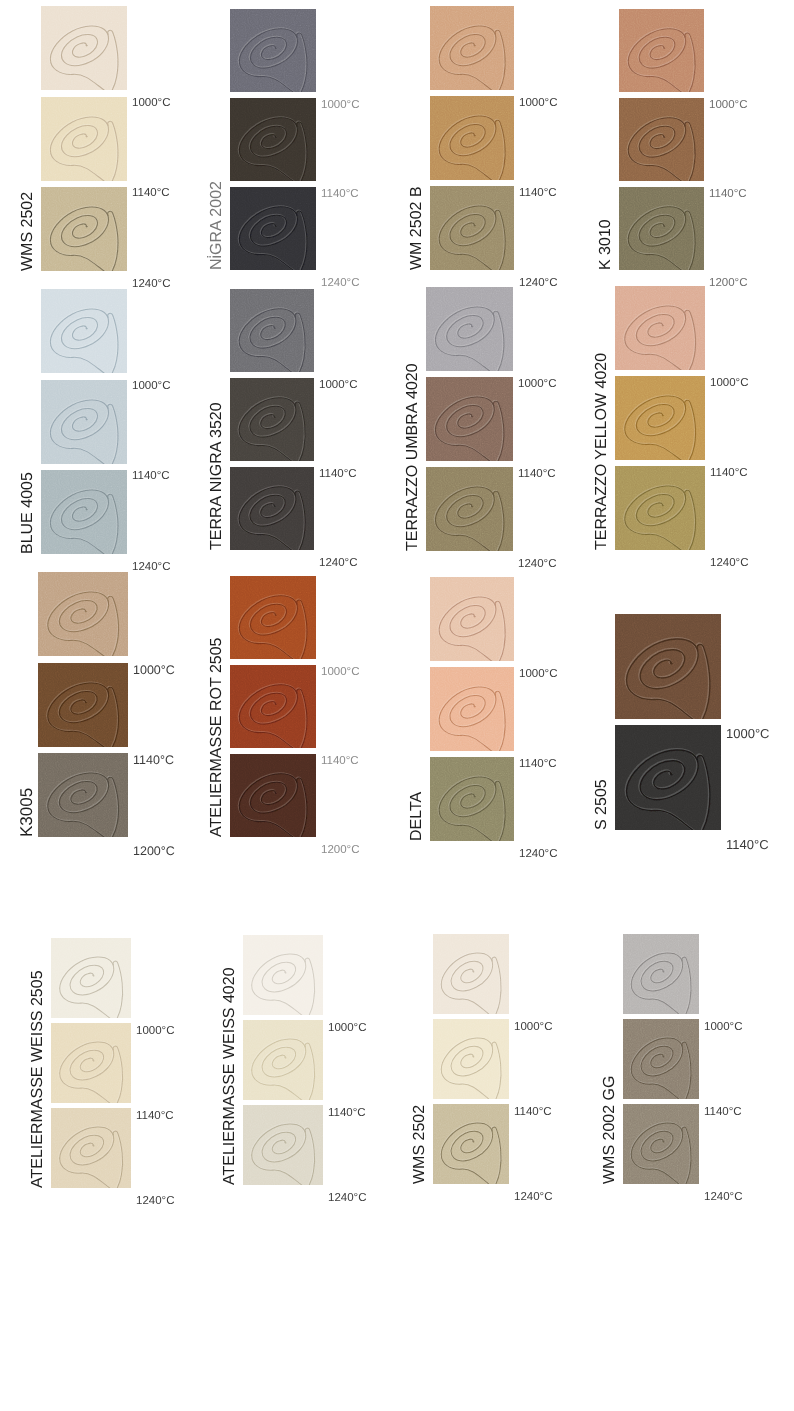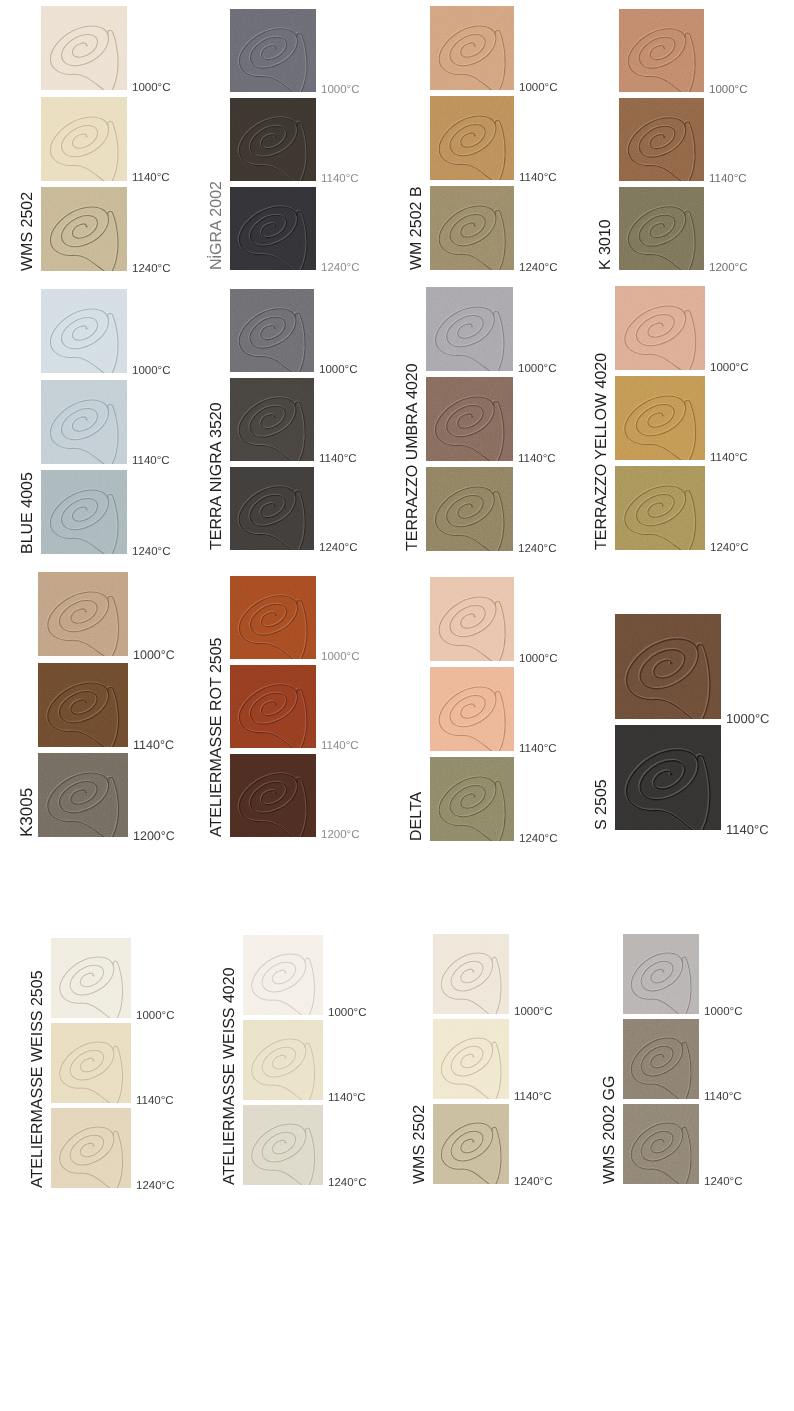--- a/index.html
+++ b/index.html
@@ -7,21 +7,21 @@
 body{width:794px;height:1411px;background:#ffffff;position:relative;overflow:hidden;
      font-family:"Liberation Sans",sans-serif;
      -webkit-font-smoothing:antialiased;text-rendering:geometricPrecision;}
 .sheet{position:absolute;left:0;top:0;width:794px;height:1411px;}
 .col{position:absolute;}
 .tile{position:absolute;overflow:hidden;}
 .tile svg{position:absolute;left:0;top:0;display:block;}
 .tile .grain{position:absolute;left:0;top:0;width:100%;height:100%;
              opacity:.26;mix-blend-mode:overlay;pointer-events:none;}
 #defsvg{position:absolute;width:0;height:0;overflow:hidden;}
-.temp{position:absolute;white-space:nowrap;line-height:1;}
+.temp{position:absolute;white-space:nowrap;line-height:1;margin-top:15px;}
 .vlabel{position:absolute;white-space:nowrap;transform-origin:0 0;
         transform:rotate(-90deg);line-height:1;}
 </style>
 </head>
 <body>
 
 <svg id="defsvg" aria-hidden="true">
     <defs>
       <filter id="emboss" x="-15%" y="-15%" width="130%" height="130%">
         <feGaussianBlur stdDeviation="0.45"></feGaussianBlur>

